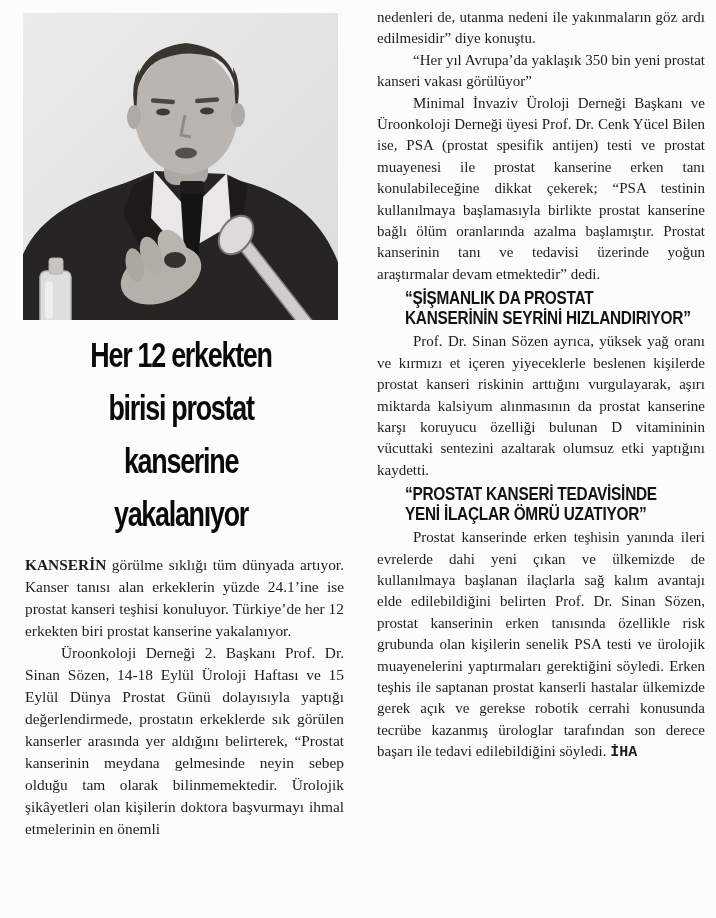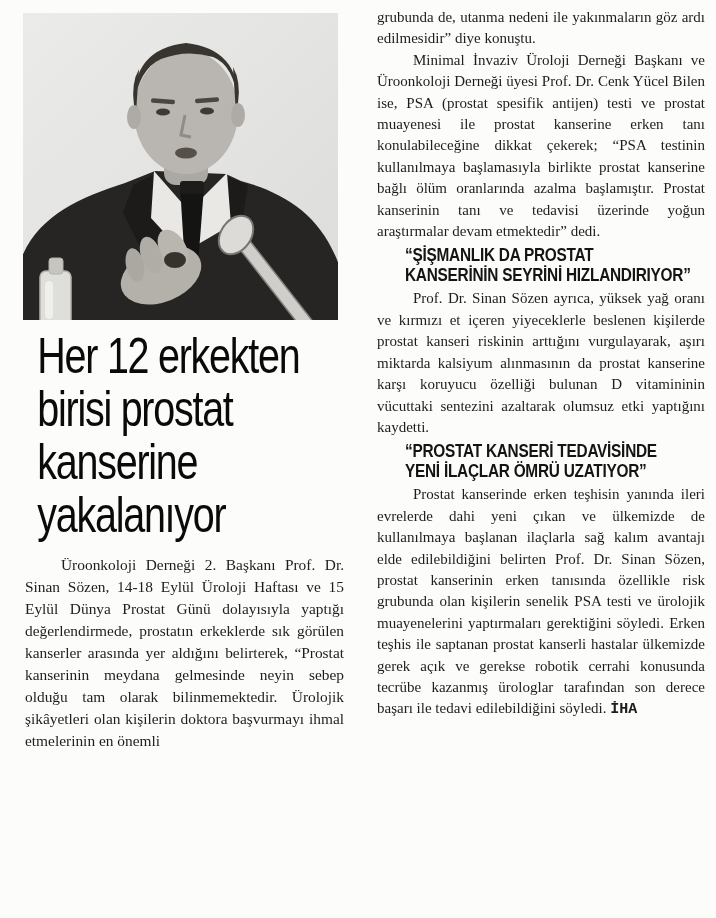--- a/index.html
+++ b/index.html
@@ -16,24 +16,24 @@
   }
   
   .col-left{
     position:absolute;left:10px;top:0;width:342px;height:918px;
   }
   .photo-wrap{
     margin:13px 0 0 13px;width:315px;height:307px;
     background:#e5e5e3;overflow:hidden;
   }
   .headline{
-    margin-top:9px;text-align:left;
+    margin-top:9px;text-align:center;
     font-family:"Liberation Sans", sans-serif;
-    font-weight:normal;color:#0a0a0a;
-    font-size:47px;line-height:53px;letter-spacing:-1.5px;
+    font-weight:bold;color:#0a0a0a;
+    font-size:32px;line-height:53px;letter-spacing:-1.5px;
   }
   .headline .hl-line{transform:scaleX(0.84) scaleY(1.08);transform-origin:50% 50%;white-space:nowrap;}
   .body-text{
     color:#1e1d1b;text-align:justify;
   }
   .col-left .body-text{
     margin:13px 8px 0 15px;width:319px;
     font-size:15.4px;line-height:22px;
   }
   p.para{margin:0;text-indent:36px;}
@@ -120,29 +120,31 @@
     </div>
 
     <div class="headline">
       <div class="hl-line">Her 12 erkekten</div>
       <div class="hl-line">birisi prostat</div>
       <div class="hl-line">kanserine</div>
       <div class="hl-line">yakalanıyor</div>
     </div>
 
     <div class="body-text">
+      <p class="para no-indent"><span class="lead-caps">KANSERİN</span><span> görülme sıklığı tüm dünyada artıyor. Kanser tanısı alan erkeklerin yüzde 24.1’ine ise prostat kanseri teşhisi konuluyor. Türkiye’de her 12 erkekten biri prostat kanserine yakalanıyor.</span></p>
       <p class="para">Üroonkoloji Derneği 2. Başkanı Prof. Dr. Sinan Sözen, 14-18 Eylül Üroloji Haftası ve 15 Eylül Dünya Prostat Günü dolayısıyla yaptığı değerlendirmede, prostatın erkeklerde sık görülen kanserler arasında yer aldığını belirterek, “Prostat kanserinin meydana gelmesinde neyin sebep olduğu tam olarak bilinmemektedir. Ürolojik şikâyetleri olan kişilerin doktora başvurmayı ihmal etmelerinin en önemli</p>
     </div>
   </div>
 
   <div class="col-right">
     <div class="body-text">
 
-      <p class="para no-indent">grubunda de, utanma nedeni ile yakınmaların göz ardı edilmesidir” diye konuştu.</p>
+      <p class="para no-indent">nedenleri de, utanma nedeni ile yakınmaların göz ardı edilmesidir” diye konuştu.</p>
 
+      <p class="para">“Her yıl Avrupa’da yaklaşık 350 bin yeni prostat kanseri vakası görülüyor”</p>
 
       <p class="para">Minimal İnvaziv Üroloji Derneği Başkanı ve Üroonkoloji Derneği üyesi Prof. Dr. Cenk Yücel Bilen ise, PSA (prostat spesifik antijen) testi ve prostat muayenesi ile prostat kanserine erken tanı konulabileceğine dikkat çekerek; “PSA testinin kullanılmaya başlamasıyla birlikte prostat kanserine bağlı ölüm oranlarında azalma başlamıştır. Prostat kanserinin tanı ve tedavisi üzerinde yoğun araştırmalar devam etmektedir” dedi.</p>
 
       <div class="subhead">
         <div>“ŞİŞMANLIK DA PROSTAT</div>
         <div>KANSERİNİN SEYRİNİ HIZLANDIRIYOR”</div>
       </div>
 
       <p class="para">Prof. Dr. Sinan Sözen ayrıca, yüksek yağ oranı ve kırmızı et içeren yiyeceklerle beslenen kişilerde prostat kanseri riskinin arttığını vurgulayarak, aşırı miktarda kalsiyum alınmasının da prostat kanserine karşı koruyucu özelliği bulunan D vitamininin vücuttaki sentezini azaltarak olumsuz etki yaptığını kaydetti.</p>
 

